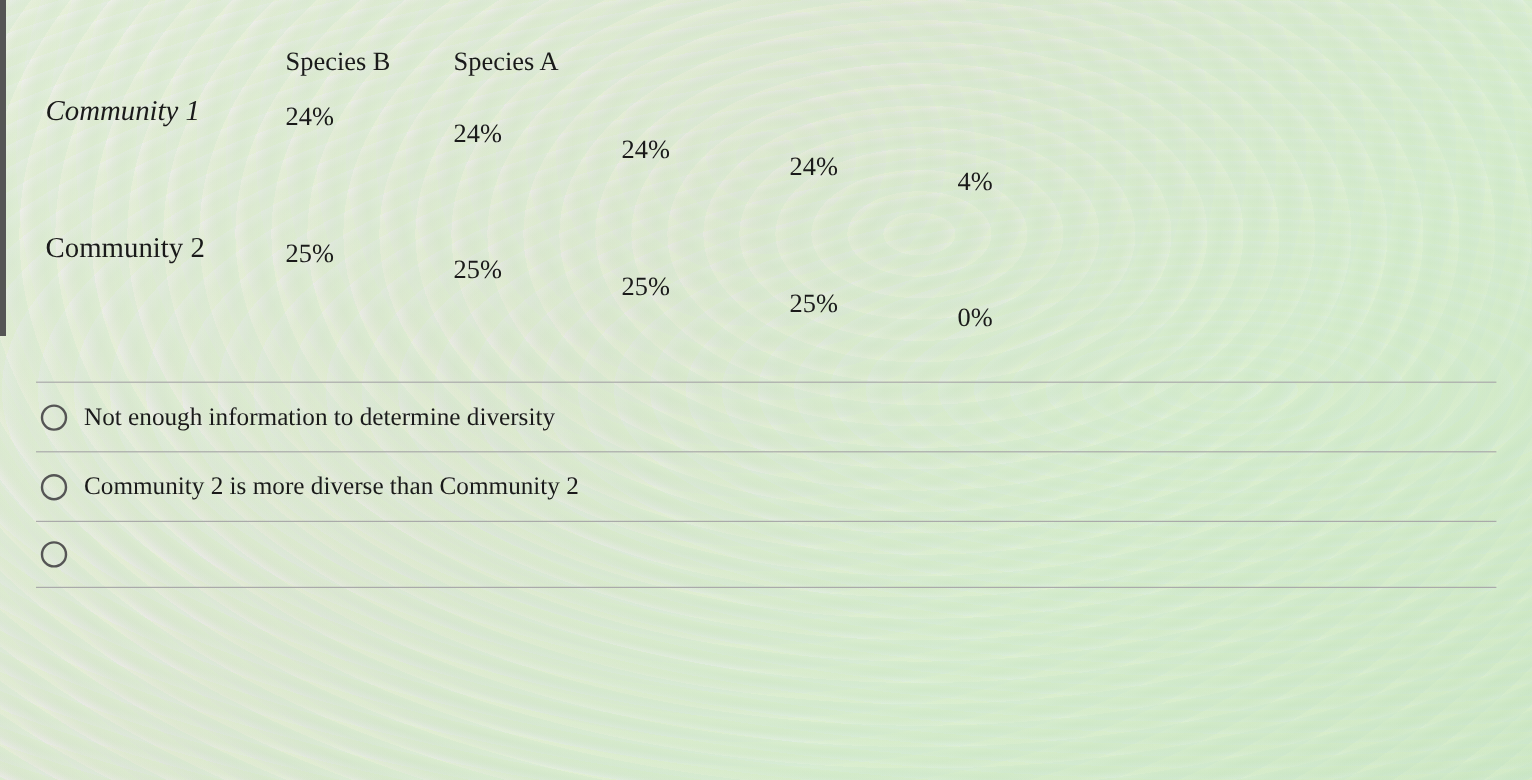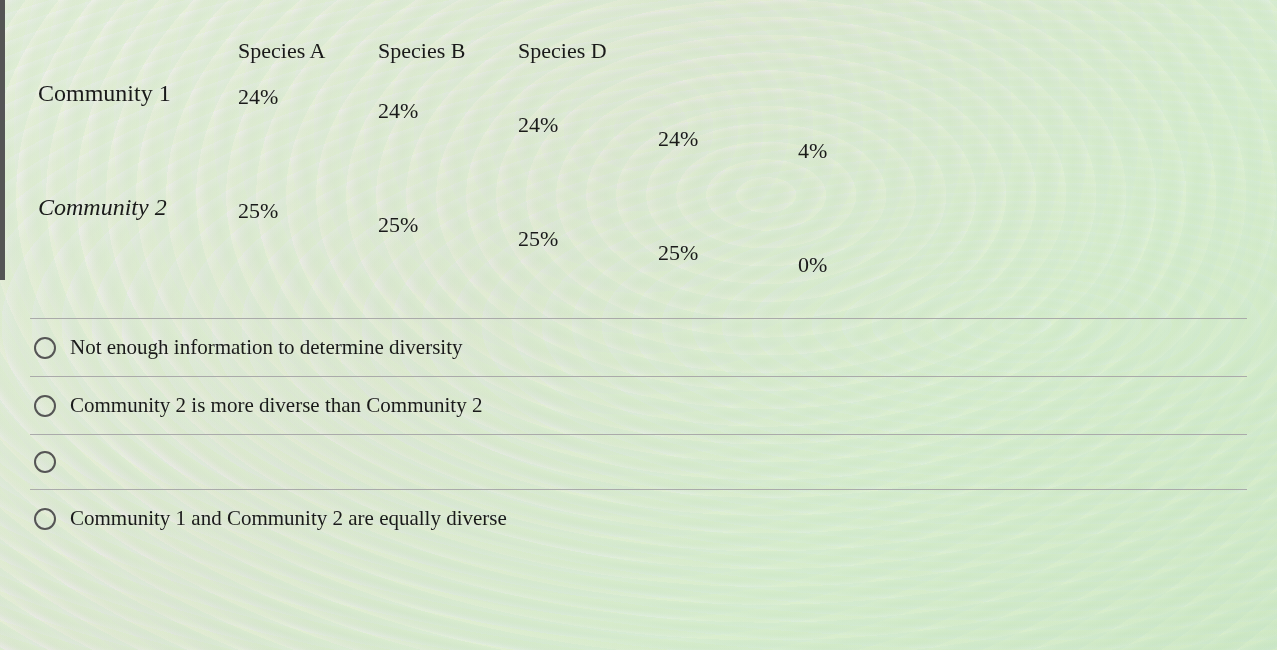--- a/index.html
+++ b/index.html
@@ -145,36 +145,35 @@
 <div class="content">
 
   <div class="cursor-area">
     
   </div>
 
   <div class="table-section">
 
     <div class="header-row">
       <div class="cell-h"></div>
+      <div class="cell-h">Species B</div>
       <div class="cell-h">Species A</div>
-      <div class="cell-h">Species B</div>
-      <div class="cell-h">Species D</div>
     </div>
 
     <div class="data-row">
-      <div class="cell-d" style="font-size:24px;padding-top:10px;">Community 1</div>
+      <div class="cell-d" style="font-size:24px;padding-top:10px;font-style:italic;">Community 1</div>
       <div class="cell-d">24%</div>
       <div class="cell-d" style="padding-top:28px;">24%</div>
       <div class="cell-d" style="padding-top:42px;">24%</div>
       <div class="cell-d" style="padding-top:56px;">24%</div>
       <div class="cell-d" style="padding-top:68px;">4%</div>
     </div>
 
     <div class="data-row">
-      <div class="cell-d" style="font-size:24px;padding-top:10px;font-style:italic;">Community 2</div>
+      <div class="cell-d" style="font-size:24px;padding-top:10px;">Community 2</div>
       <div class="cell-d">25%</div>
       <div class="cell-d" style="padding-top:28px;">25%</div>
       <div class="cell-d" style="padding-top:42px;">25%</div>
       <div class="cell-d" style="padding-top:56px;">25%</div>
       <div class="cell-d" style="padding-top:68px;">0%</div>
     </div>
 
   </div>
 
   <div class="options-section">
@@ -186,19 +185,15 @@
 
     <div class="radio-option">
       <div class="radio-circle"></div>
       <span class="option-text">Community 2 is more diverse than Community 2</span>
     </div>
 
     <div class="radio-option">
       <div class="radio-circle"></div>
     </div>
 
-    <div class="radio-option" style="border-bottom: none;">
-      <div class="radio-circle"></div>
-      <span class="option-text">Community 1 and Community 2 are equally diverse</span>
-    </div>
 
   </div>
 </div>
 
 </body></html>

